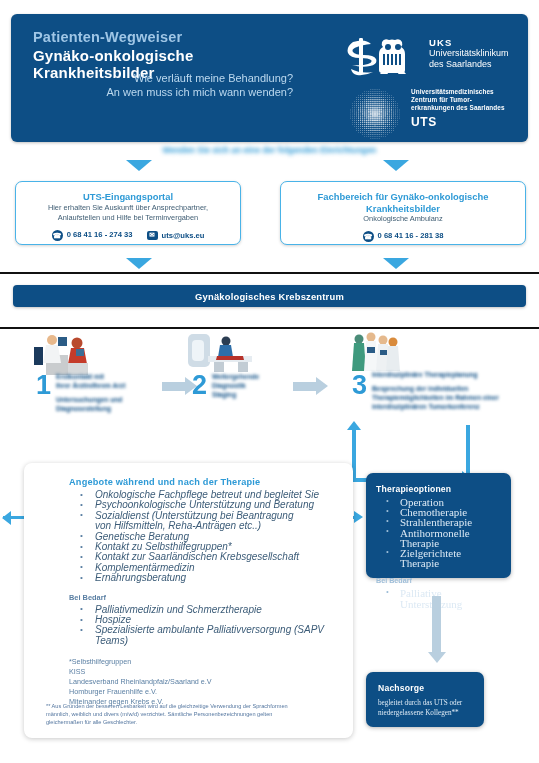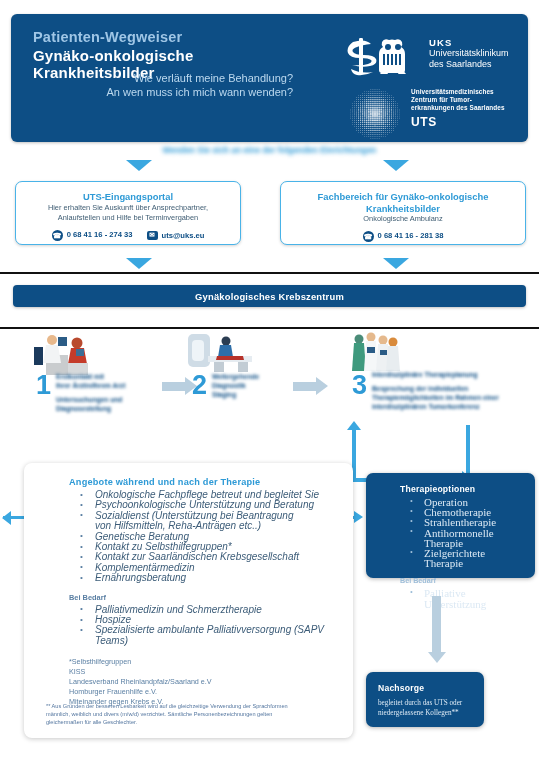--- a/index.html
+++ b/index.html
@@ -871,21 +871,21 @@
     <div class="shg-line">Homburger Frauenhilfe e.V.</div>
     <div class="shg-line">Miteinander gegen Krebs e.V.</div>
   </div>
   <div class="foot">
     <span>** Aus Gründen der besseren Lesbarkeit wird auf die gleichzeitige Verwendung der Sprachformen</span>
     <span>männlich, weiblich und divers (m/w/d) verzichtet. Sämtliche Personenbezeichnungen gelten</span>
     <span>gleichermaßen für alle Geschlechter.</span>
   </div>
 </div>
 
-<div class="bluebox" style="left:366px;top:473px;width:145px;height:105px;padding-left:24px;">
+<div class="bluebox" style="left:366px;top:473px;width:145px;height:105px;">
   <div style="padding:11px 10px 0 10px;">
     <div class="bb-h">Therapieoptionen</div>
     <ul>
       <li>Operation</li>
       <li>Chemotherapie</li>
       <li>Strahlentherapie</li>
       <li>Antihormonelle Therapie</li>
       <li>Zielgerichtete Therapie</li>
     </ul>
     <div class="bb-sub">Bei Bedarf</div>

